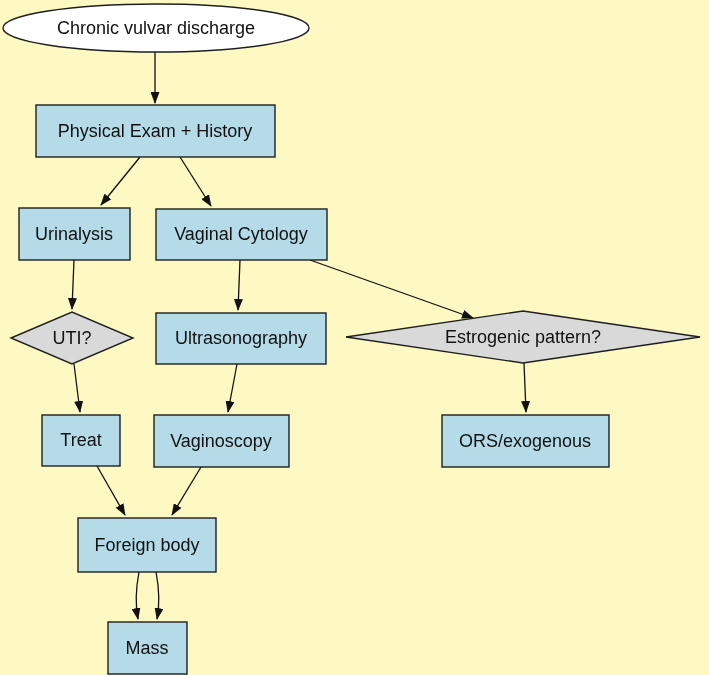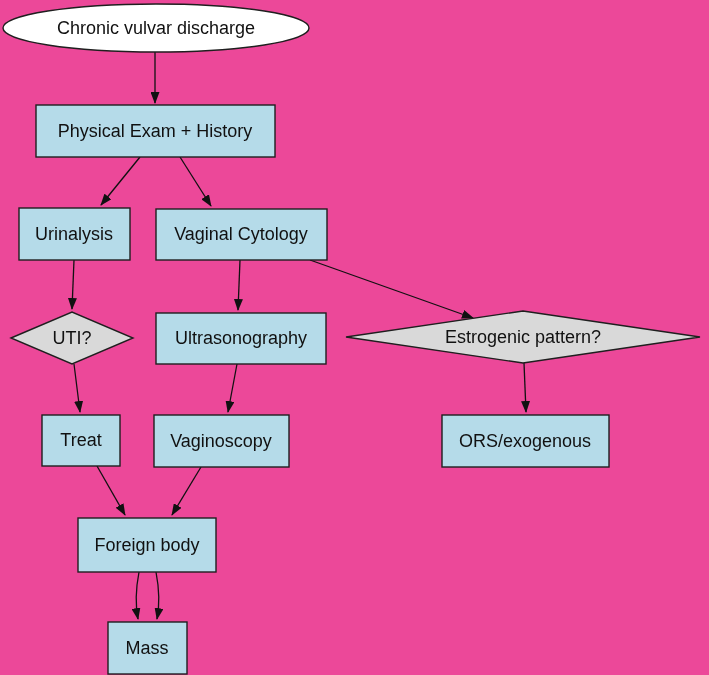--- a/index.html
+++ b/index.html
@@ -4,21 +4,21 @@
 <style>
   html, body {
     margin: 0;
     padding: 0;
     background: #ffffff;
   }
   .canvas-wrap {
     position: relative;
     width: 709px;
     height: 675px;
-    background: #ec4899;
+    background: #fef9c3;
     overflow: hidden;
   }
   svg {
     display: block;
   }
   .node-shape {
     stroke: #1f1f1f;
     stroke-width: 1.4;
   }
   .edge {

